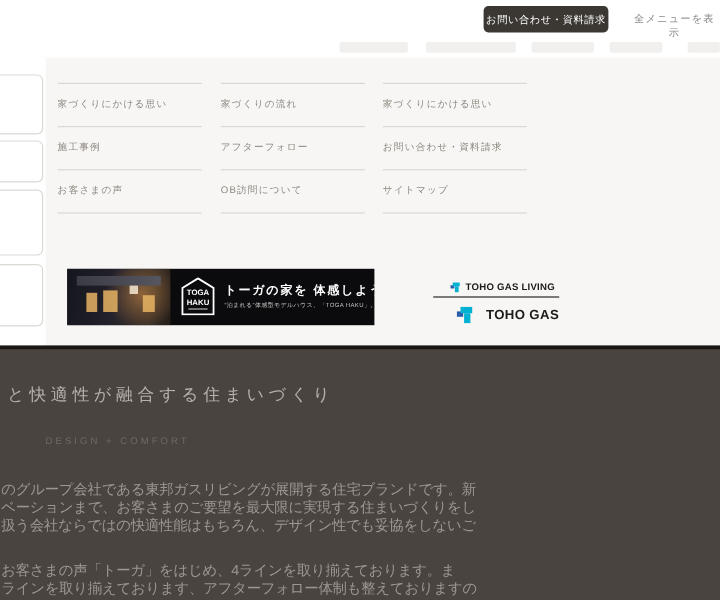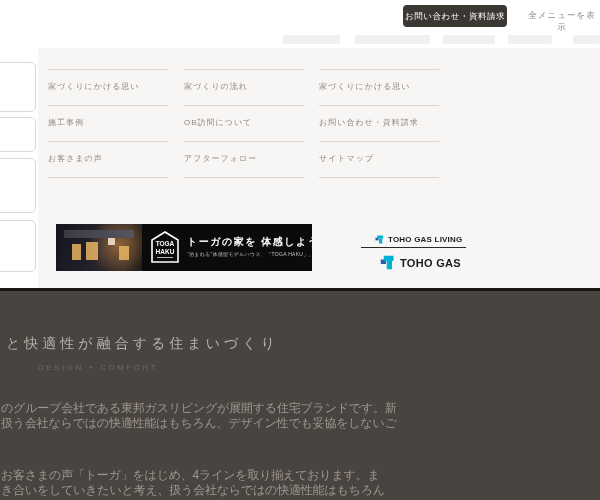--- a/index.html
+++ b/index.html
@@ -60,29 +60,29 @@
     font-weight:bold;letter-spacing:1.5px;white-space:nowrap;
   }
   .banner-sub{
     position:absolute;left:131px;top:27px;color:#c9c6c3;font-size:5px;
     letter-spacing:.3px;white-space:nowrap;
   }
   
   .logo-living{position:absolute;left:346px;top:185px;height:12px;display:flex;align-items:center;gap:4px;cursor:pointer;}
   .logo-living-text{font-size:8px;font-weight:bold;color:#1c1b1a;letter-spacing:.2px;font-stretch:condensed;}
   .logo-underline{position:absolute;left:332px;top:199px;width:105px;height:1px;background:#2a2927;}
-  .logo-toho{position:absolute;left:351px;top:206px;height:17px;display:flex;align-items:center;gap:5px;cursor:pointer;}
+  .logo-toho{position:absolute;left:351px;top:206px;height:17px;display:flex;align-items:center;gap:10px;cursor:pointer;}
   .logo-toho-text{font-size:11px;font-weight:bold;color:#1c1b1a;letter-spacing:.3px;font-stretch:condensed;}
   
   .dark{
     position:absolute;left:0;top:288px;width:600px;height:212px;
     background:#4a4441;border-top:3px solid #191613;box-sizing:border-box;
   }
   .hero-heading{
-    position:absolute;left:6px;top:44px;font-size:14px;color:#b7b1ac;
+    position:absolute;left:6px;top:29px;font-size:14px;color:#b7b1ac;
     letter-spacing:4px;white-space:nowrap;font-weight:400;
   }
   .hero-sub{
     position:absolute;left:38px;top:72px;font-size:8px;color:#6e6963;
     letter-spacing:2.5px;white-space:nowrap;
   }
   .hero-p{position:absolute;left:1px;width:300px;font-size:12px;color:#9d9791;
     line-height:15px;letter-spacing:-0.2px;}
   .hp1{top:110px}.hp2{top:177px}
   .hero-p div{white-space:nowrap;}
@@ -109,22 +109,22 @@
     <div class="edge-box eb3"></div>
     <div class="edge-box eb4"></div>
 
     <div class="menu-col mc1">
       <div class="menu-item">家づくりにかける思い</div>
       <div class="menu-item">施工事例</div>
       <div class="menu-item">お客さまの声</div>
     </div>
     <div class="menu-col mc2">
       <div class="menu-item">家づくりの流れ</div>
+      <div class="menu-item">アフターフォロー</div>
       <div class="menu-item">OB訪問について</div>
-      <div class="menu-item">アフターフォロー</div>
     </div>
     <div class="menu-col mc3">
       <div class="menu-item">家づくりにかける思い</div>
       <div class="menu-item">お問い合わせ・資料請求</div>
       <div class="menu-item">サイトマップ</div>
     </div>
 
     <div class="banner">
       <div class="banner-photo">
         <div class="roof"></div>
@@ -160,21 +160,22 @@
       </svg>
       <span class="logo-toho-text">TOHO GAS</span>
     </div>
   </div>
 
   <div class="dark">
     <div class="hero-heading">と快適性が融合する住まいづくり</div>
     <div class="hero-sub">DESIGN + COMFORT</div>
     <div class="hero-p hp1">
       <div>のグループ会社である東邦ガスリビングが展開する住宅ブランドです。新</div>
+      <div>ベーションまで、お客さまのご要望を最大限に実現する住まいづくりをし</div>
       <div>扱う会社ならではの快適性能はもちろん、デザイン性でも妥協をしないご</div>
     </div>
     <div class="hero-p hp2">
       <div>お客さまの声「トーガ」をはじめ、4ラインを取り揃えております。ま</div>
-      <div>き合いをしていきたいと考え、扱う会社ならではの快適性能はもちろん</div>
+      <div>ラインを取り揃えております、アフターフォロー体制も整えておりますの</div>
     </div>
   </div>
 
 </div>
 
 </body></html>

